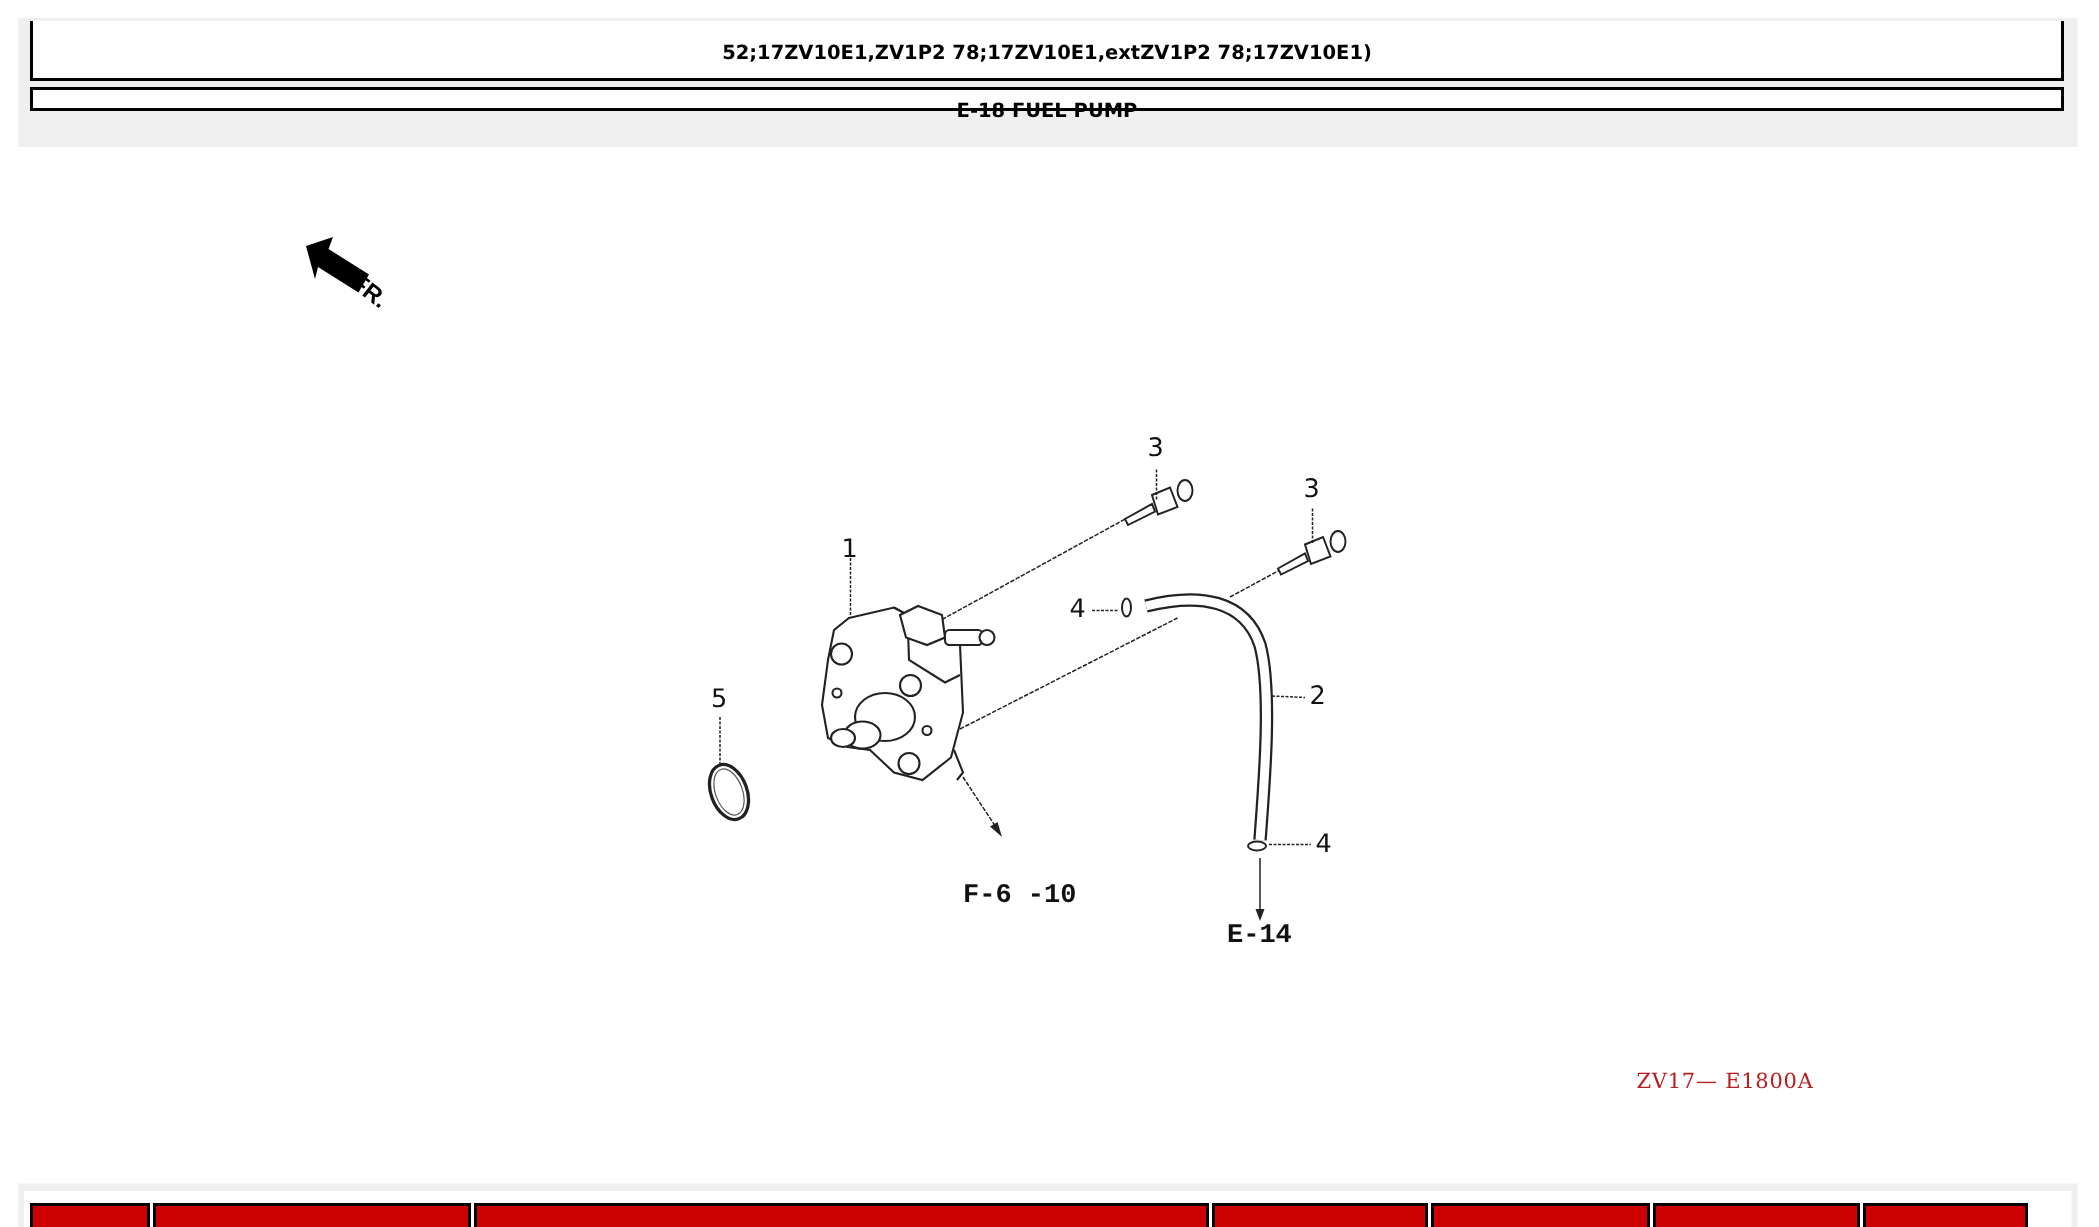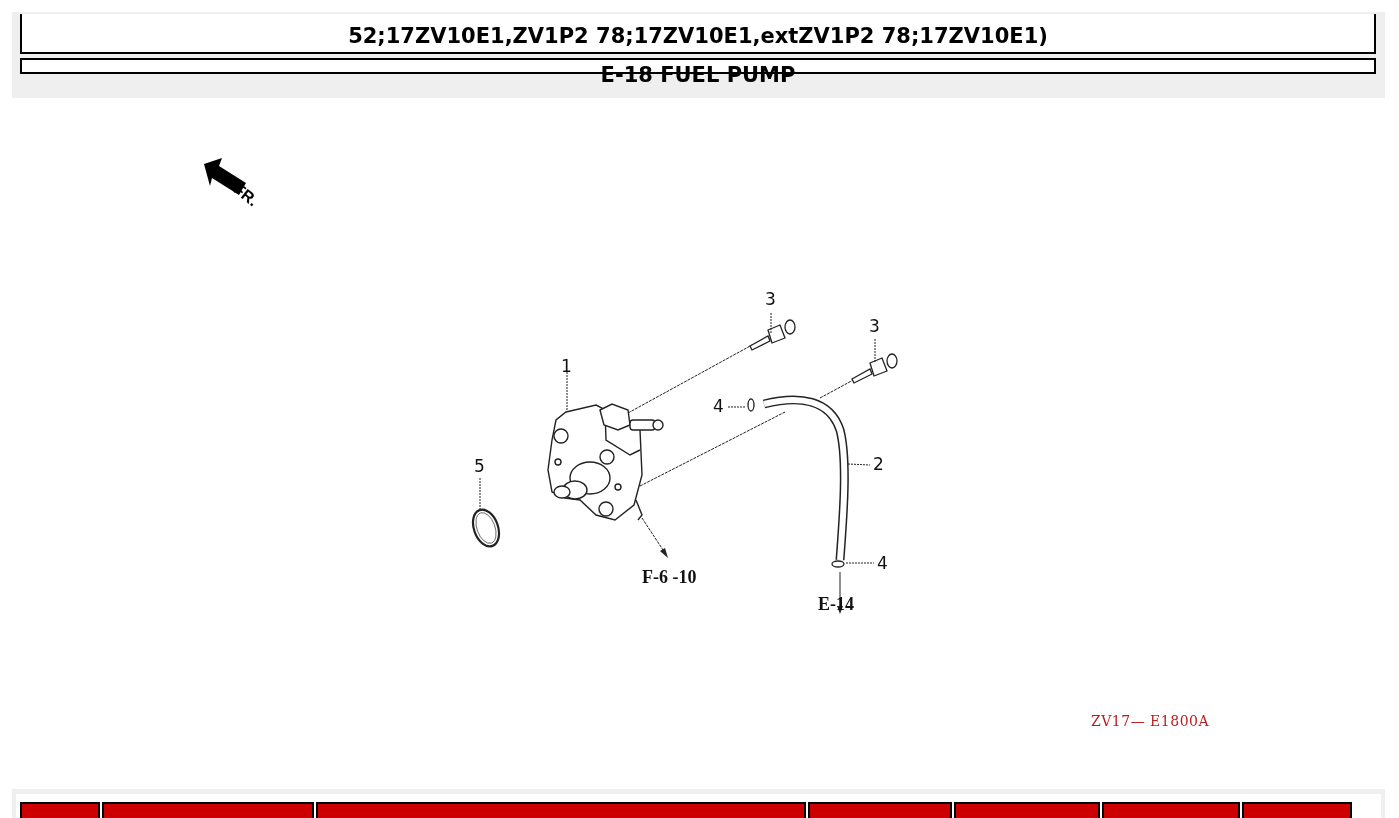--- a/index.html
+++ b/index.html
@@ -20,21 +20,21 @@
       background: #efefef;
     }
     .header-row {
       position: absolute;
       left: 20px;
       width: 1356px;
       border: 2px solid #000;
       background: #ffffff;
       text-align: center;
       font-weight: bold;
-      font-size: 21px;
+      font-size: 13px;
       color: #000;
       box-sizing: border-box;
     }
     .header-row.models {
       top: 14px;
       height: 40px;
       border-top: none;
       line-height: 44px;
     }
     .header-row.title {
@@ -52,25 +52,26 @@
     .diagram svg { position: absolute; left: 0; top: 0; }
     .callout {
       position: absolute;
       font-family: "DejaVu Sans", sans-serif;
       font-size: 17px;
       color: #111;
       line-height: 1;
     }
     .ref {
       position: absolute;
-      font-family: Liberation Serif, serif;
+      font-family: Liberation Mono, monospace;
       font-weight: bold;
       font-size: 18px;
       color: #111;
       line-height: 1;
+      margin-top: 20px;
     }
     .fig-code {
       position: absolute;
       left: 1091px;
       top: 713px;
       font-family: "DejaVu Serif", "Liberation Serif", serif;
       font-size: 14px;
       color: #b91c1c;
       letter-spacing: 0.5px;
     }

